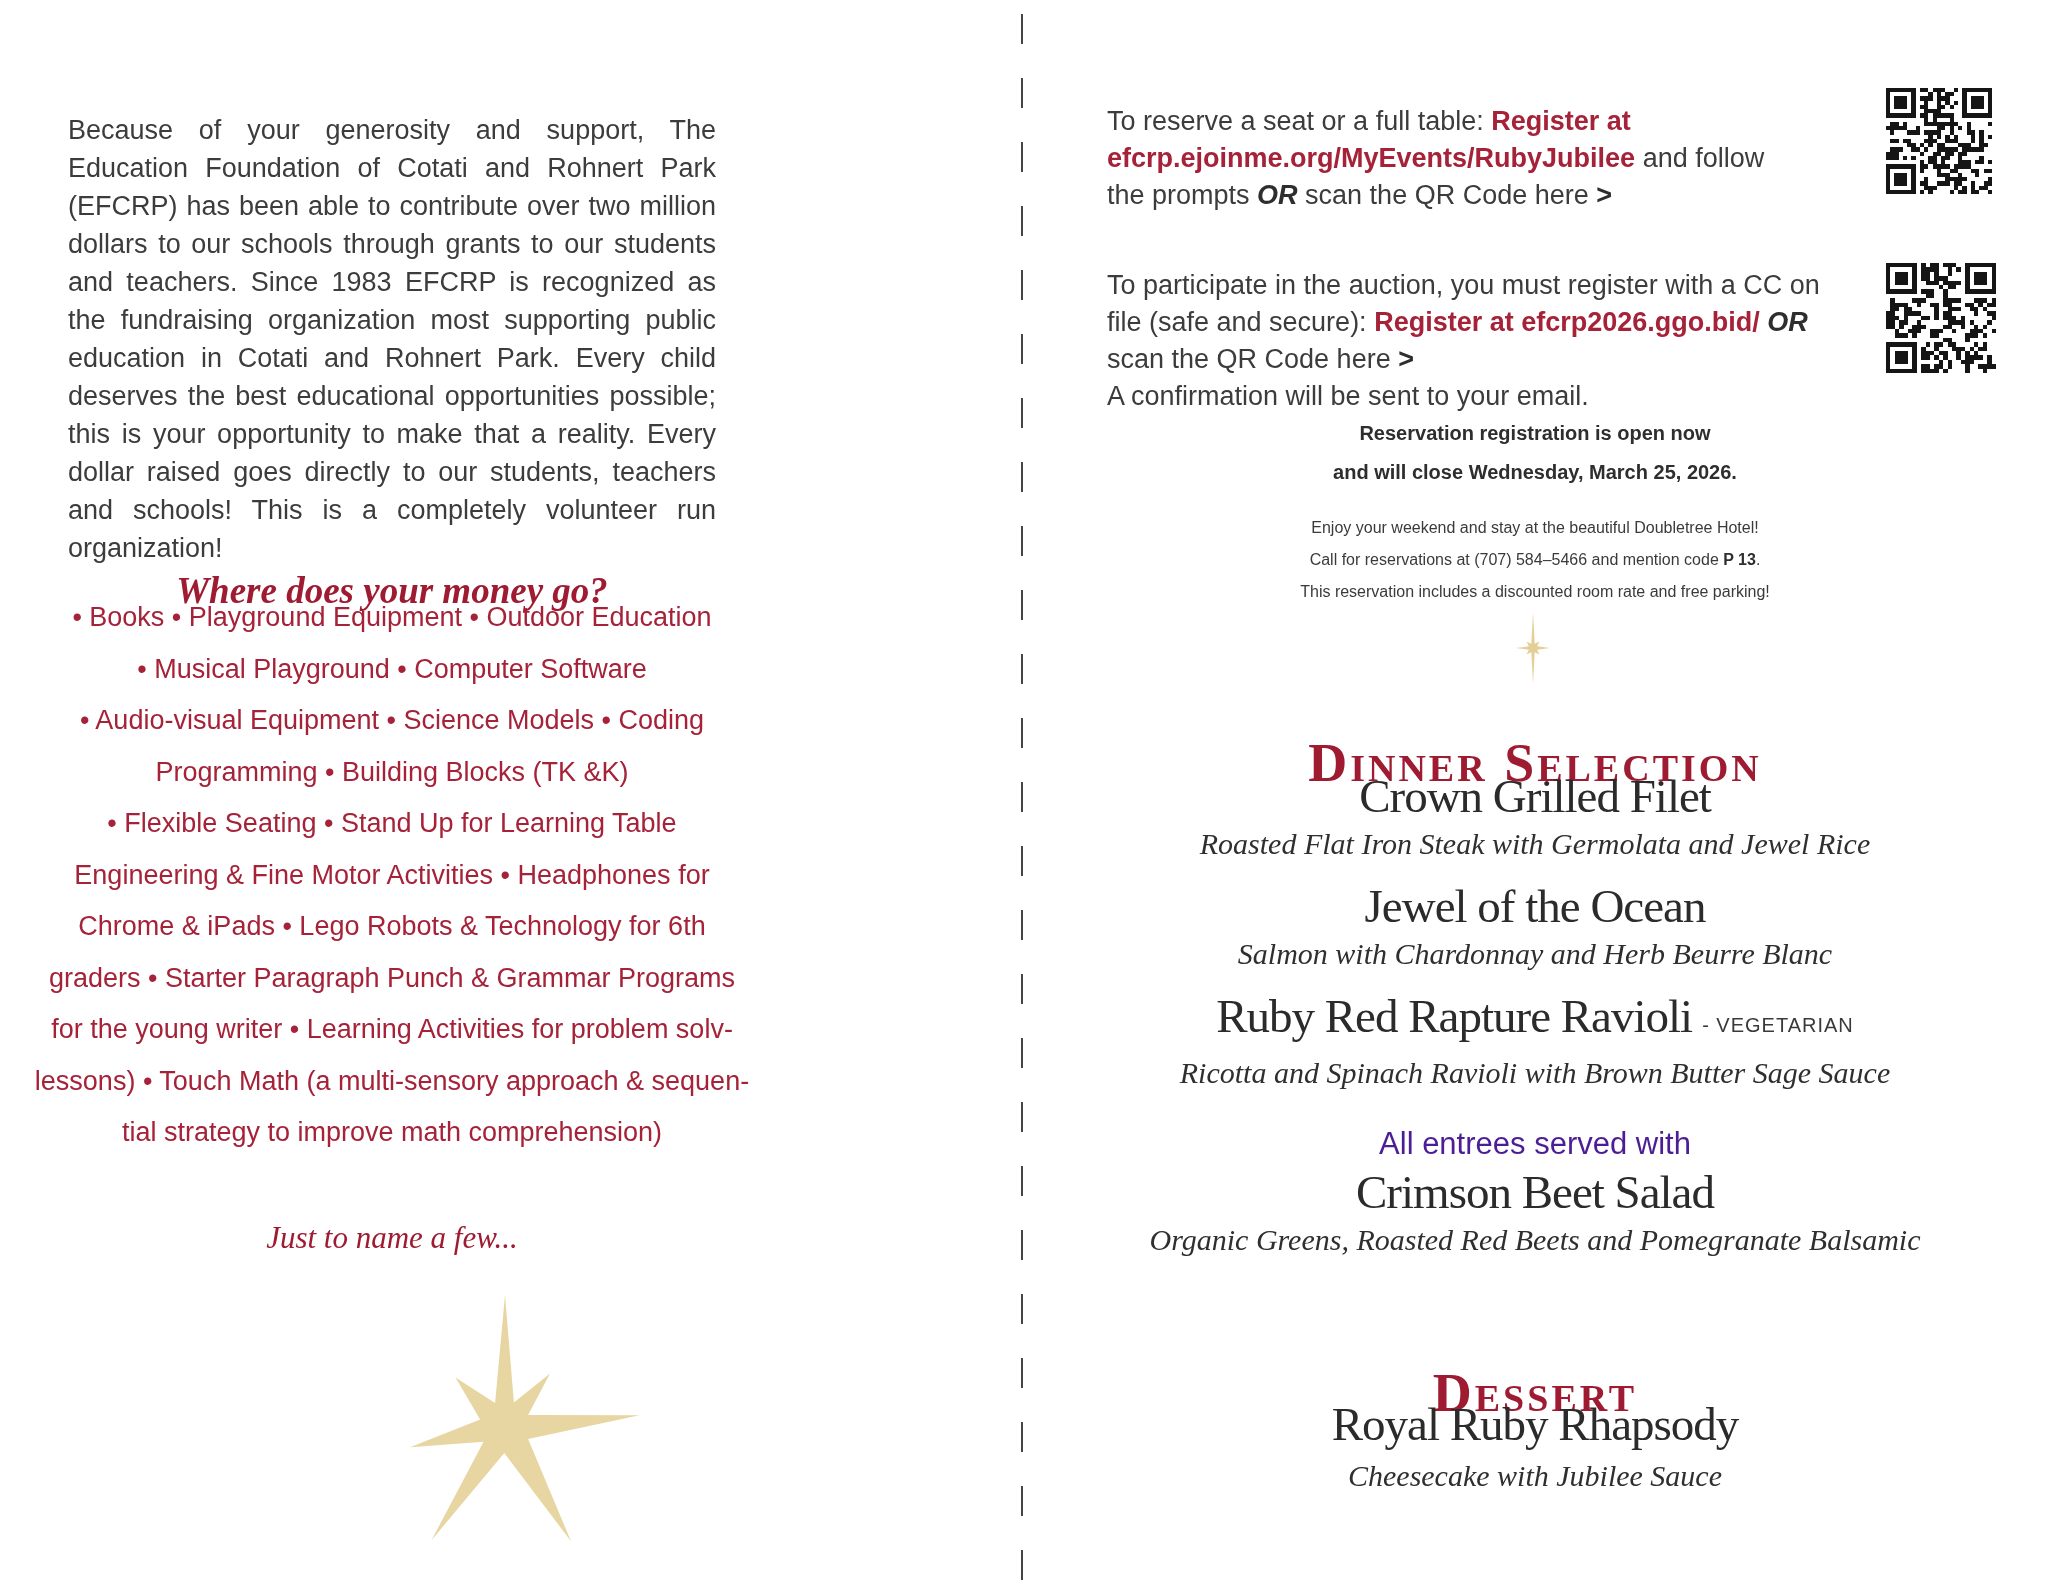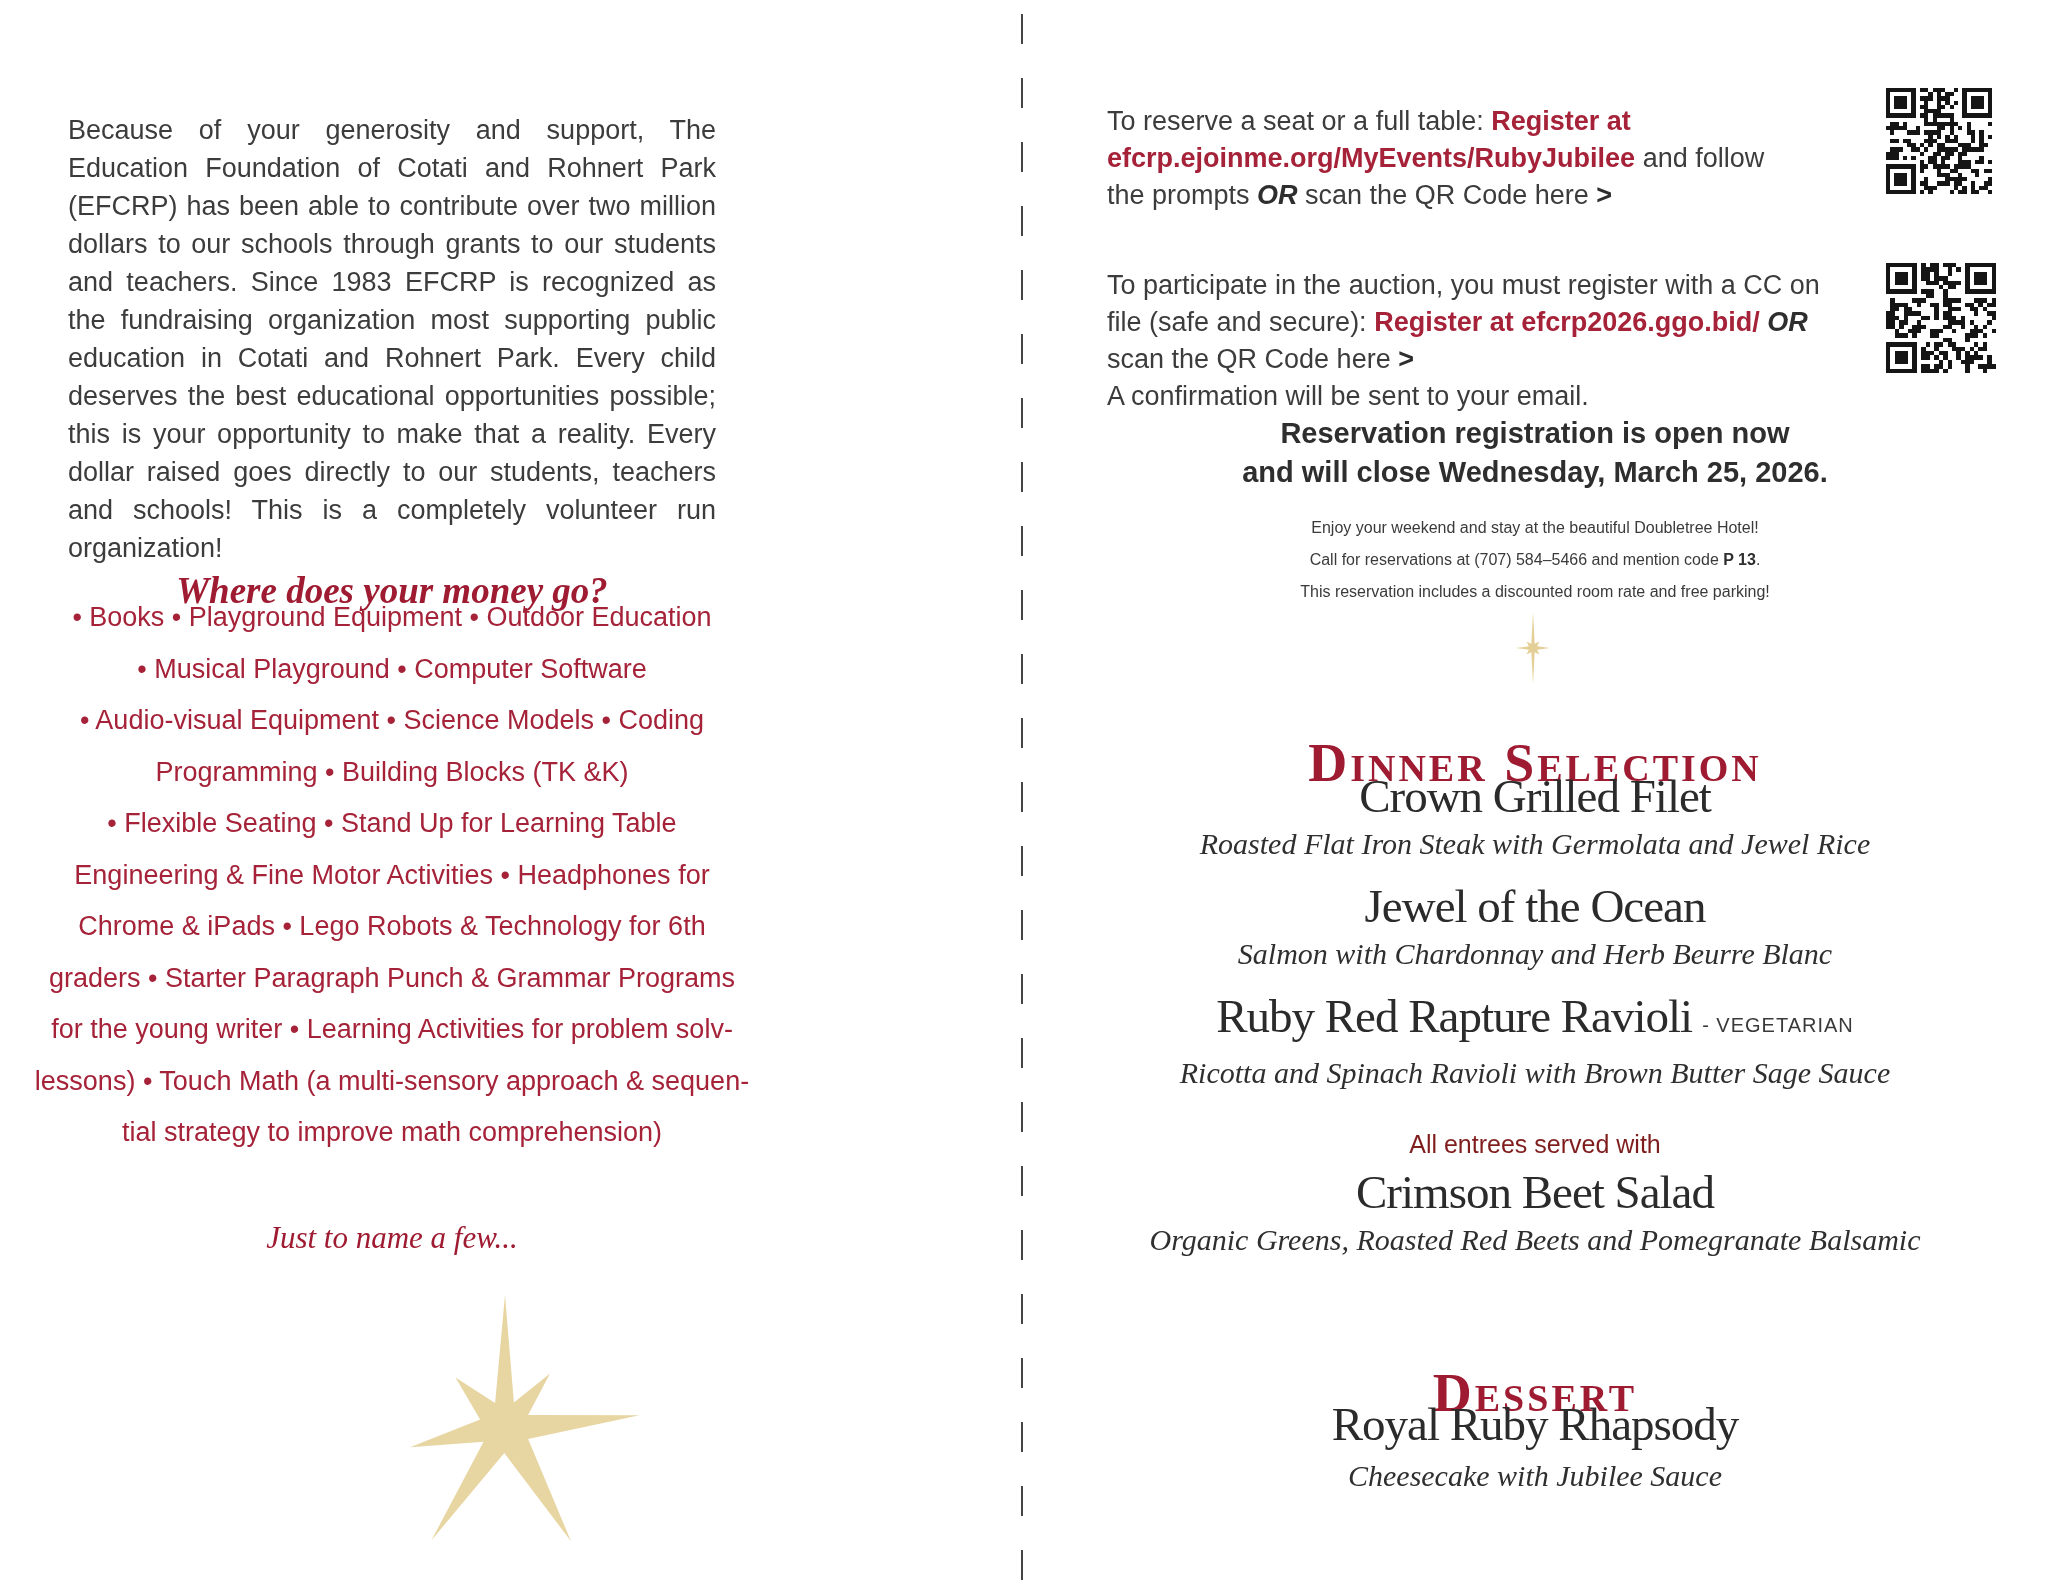--- a/index.html
+++ b/index.html
@@ -28,21 +28,21 @@
   .para{font-size:27px;line-height:37px;color:#3c3c3c;}
   .reserve-para{left:1107px;top:76px;width:700px;}
   .auction-para{left:1107px;top:240px;width:724px;}
   .red-bold{color:#a52238;font-weight:bold;}
   .or-word{font-weight:bold;font-style:italic;color:#2e2e2e;}
   .arrow{font-weight:bold;color:#2e2e2e;}
   .qr{background:#fff;}
   .qr-1{left:1886px;top:88px;width:106px;height:106px;}
   .qr-2{left:1886px;top:263px;width:110px;height:110px;}
   .deadline{left:1060px;top:414px;width:950px;text-align:center;
-      font-weight:bold;font-size:29px;line-height:39px;color:#2e2e2e;}
+      font-weight:bold;font-size:20px;line-height:39px;color:#2e2e2e;}
   .hotel{left:1060px;top:512px;width:950px;text-align:center;
       font-size:16px;line-height:32px;color:#3a3a3a;}
   .bold-dark{font-weight:bold;color:#2e2e2e;}
   .small-star{left:1493px;top:608px;width:80px;height:80px;}
 
   .section-title{left:1060px;width:950px;text-align:center;
       font-family:"Liberation Serif","DejaVu Serif",serif;font-weight:bold;
       font-variant:small-caps;font-size:54px;letter-spacing:3px;color:#9e1b31;}
   .dinner-title{top:696px;}
   .dessert-title{top:1326px;}
@@ -51,21 +51,21 @@
   .menu-name{font-family:"Liberation Serif","DejaVu Serif",serif;font-size:47px;
       line-height:56px;letter-spacing:-1px;color:#2b2b2b;}
   .menu-desc{font-family:"Liberation Serif","DejaVu Serif",serif;font-style:italic;
       font-size:30px;line-height:40px;color:#2f2f2f;}
   .veg-note{font-family:"Liberation Sans","DejaVu Sans",sans-serif;font-size:20px;
       letter-spacing:1px;color:#3a3a3a;margin-left:10px;}
   .entree-0{top:768px;}
   .entree-1{top:878px;}
   .entree-2{top:988px;}
   .served-block{top:1124px;}
-  .served-intro{font-size:25px;line-height:40px;color:#7f1d1d;}
+  .served-intro{font-size:31px;line-height:40px;color:#4c1d95;}
   .dessert-name{top:1396px;}
   .dessert-desc{top:1456px;}
 </style>
 </head>
 <body>
 
 <div>
 
   <p class="abs intro">Because of your generosity and support, The Education Foundation of Cotati and Rohnert Park (EFCRP) has been able to contribute over two million dollars to our schools through grants to our students and teachers. Since 1983 EFCRP is recognized as the fundraising organization most supporting public education in Cotati and Rohnert Park. Every child deserves the best educational opportunities possible; this is your opportunity to make that a reality. Every dollar raised goes directly to our students, teachers and schools! This is a completely volunteer run organization!</p>
 

